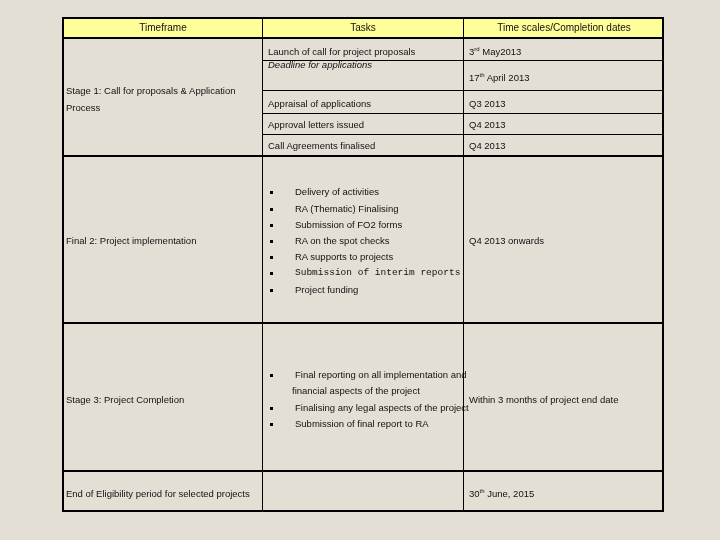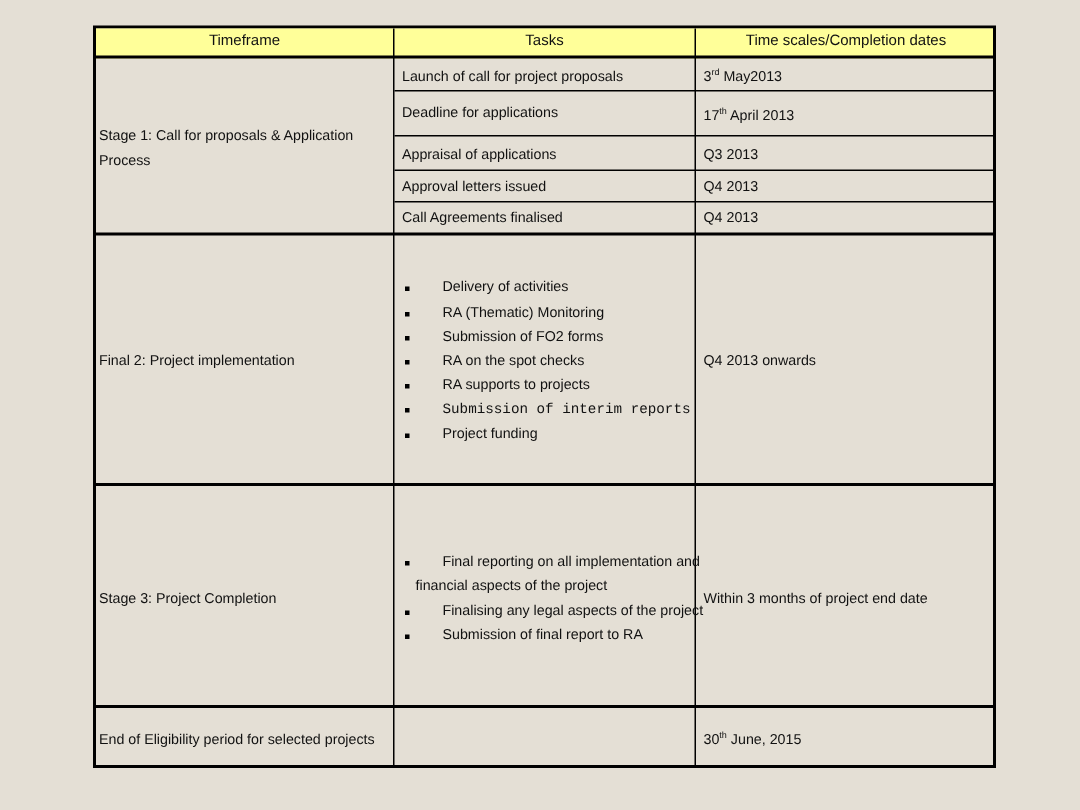--- a/index.html
+++ b/index.html
@@ -61,60 +61,60 @@
   <div class="hline thick" style="left:0;width:598px;top:303px;"></div>
   <div class="hline thick" style="left:0;width:598px;top:451px;"></div>
 
   <div>
     <div class="txt" style="left:2px;top:66px;">Stage 1:  Call for proposals &amp; Application</div>
     <div class="txt" style="left:2px;top:83px;">Process</div>
 
     <div class="txt" style="left:204px;top:27px;">Launch of call for project proposals</div>
     <div class="txt" style="left:405px;top:27px;"><span>3</span><sup style="font-size:6px;">rd</sup><span> May2013</span></div>
 
-    <div class="txt" style="left:204px;top:51px;">Deadline for applications</div>
+    <div class="txt" style="left:204px;top:40px;font-style:italic;">Deadline for applications</div>
     <div class="txt" style="left:405px;top:53px;"><span>17</span><sup style="font-size:6px;">th</sup><span> April 2013</span></div>
 
     <div class="txt" style="left:204px;top:79px;">Appraisal of applications</div>
     <div class="txt" style="left:405px;top:79px;">Q3 2013</div>
 
     <div class="txt" style="left:204px;top:100px;">Approval letters issued</div>
     <div class="txt" style="left:405px;top:100px;">Q4 2013</div>
 
     <div class="txt" style="left:204px;top:121px;">Call Agreements finalised</div>
     <div class="txt" style="left:405px;top:121px;">Q4 2013</div>
   </div>
 
   <div>
     <div class="txt" style="left:2px;top:216px;">Final 2:  Project implementation</div>
 
     <div class="bullet" style="left:206px;top:172px;"></div>
     <div class="txt" style="left:231px;top:167px;">Delivery of activities</div>
     <div class="bullet" style="left:206px;top:189px;"></div>
-    <div class="txt" style="left:231px;top:184px;">RA (Thematic) Monitoring</div>
+    <div class="txt" style="left:231px;top:184px;">RA (Thematic) Finalising</div>
     <div class="bullet" style="left:206px;top:205px;"></div>
     <div class="txt" style="left:231px;top:200px;text-align:right;">Submission of FO2 forms</div>
     <div class="bullet" style="left:206px;top:221px;"></div>
     <div class="txt" style="left:231px;top:216px;">RA on the spot checks</div>
     <div class="bullet" style="left:206px;top:237px;"></div>
     <div class="txt" style="left:231px;top:232px;">RA supports to projects</div>
     <div class="bullet" style="left:206px;top:253px;"></div>
     <div class="txt" style="left:231px;top:248px;font-family:Liberation Mono, monospace;">Submission of interim reports</div>
     <div class="bullet" style="left:206px;top:270px;"></div>
     <div class="txt" style="left:231px;top:265px;">Project funding</div>
 
     <div class="txt" style="left:405px;top:216px;">Q4 2013 onwards</div>
   </div>
 
   <div>
     <div class="txt" style="left:2px;top:375px;">Stage 3:  Project Completion</div>
 
     <div class="bullet" style="left:206px;top:355px;"></div>
     <div class="txt" style="left:231px;top:350px;">Final reporting on all implementation and</div>
-    <div class="txt" style="left:213px;top:366px;text-align:right;">financial aspects of the project</div>
+    <div class="txt" style="left:228px;top:366px;text-align:right;">financial aspects of the project</div>
     <div class="bullet" style="left:206px;top:388px;"></div>
     <div class="txt" style="left:231px;top:383px;">Finalising any legal aspects of the project</div>
     <div class="bullet" style="left:206px;top:404px;"></div>
     <div class="txt" style="left:231px;top:399px;">Submission of final report to RA</div>
 
     <div class="txt" style="left:405px;top:375px;">Within 3 months of project end date</div>
   </div>
 
   <div>
     <div class="txt" style="left:2px;top:469px;">End of Eligibility period for selected projects</div>

